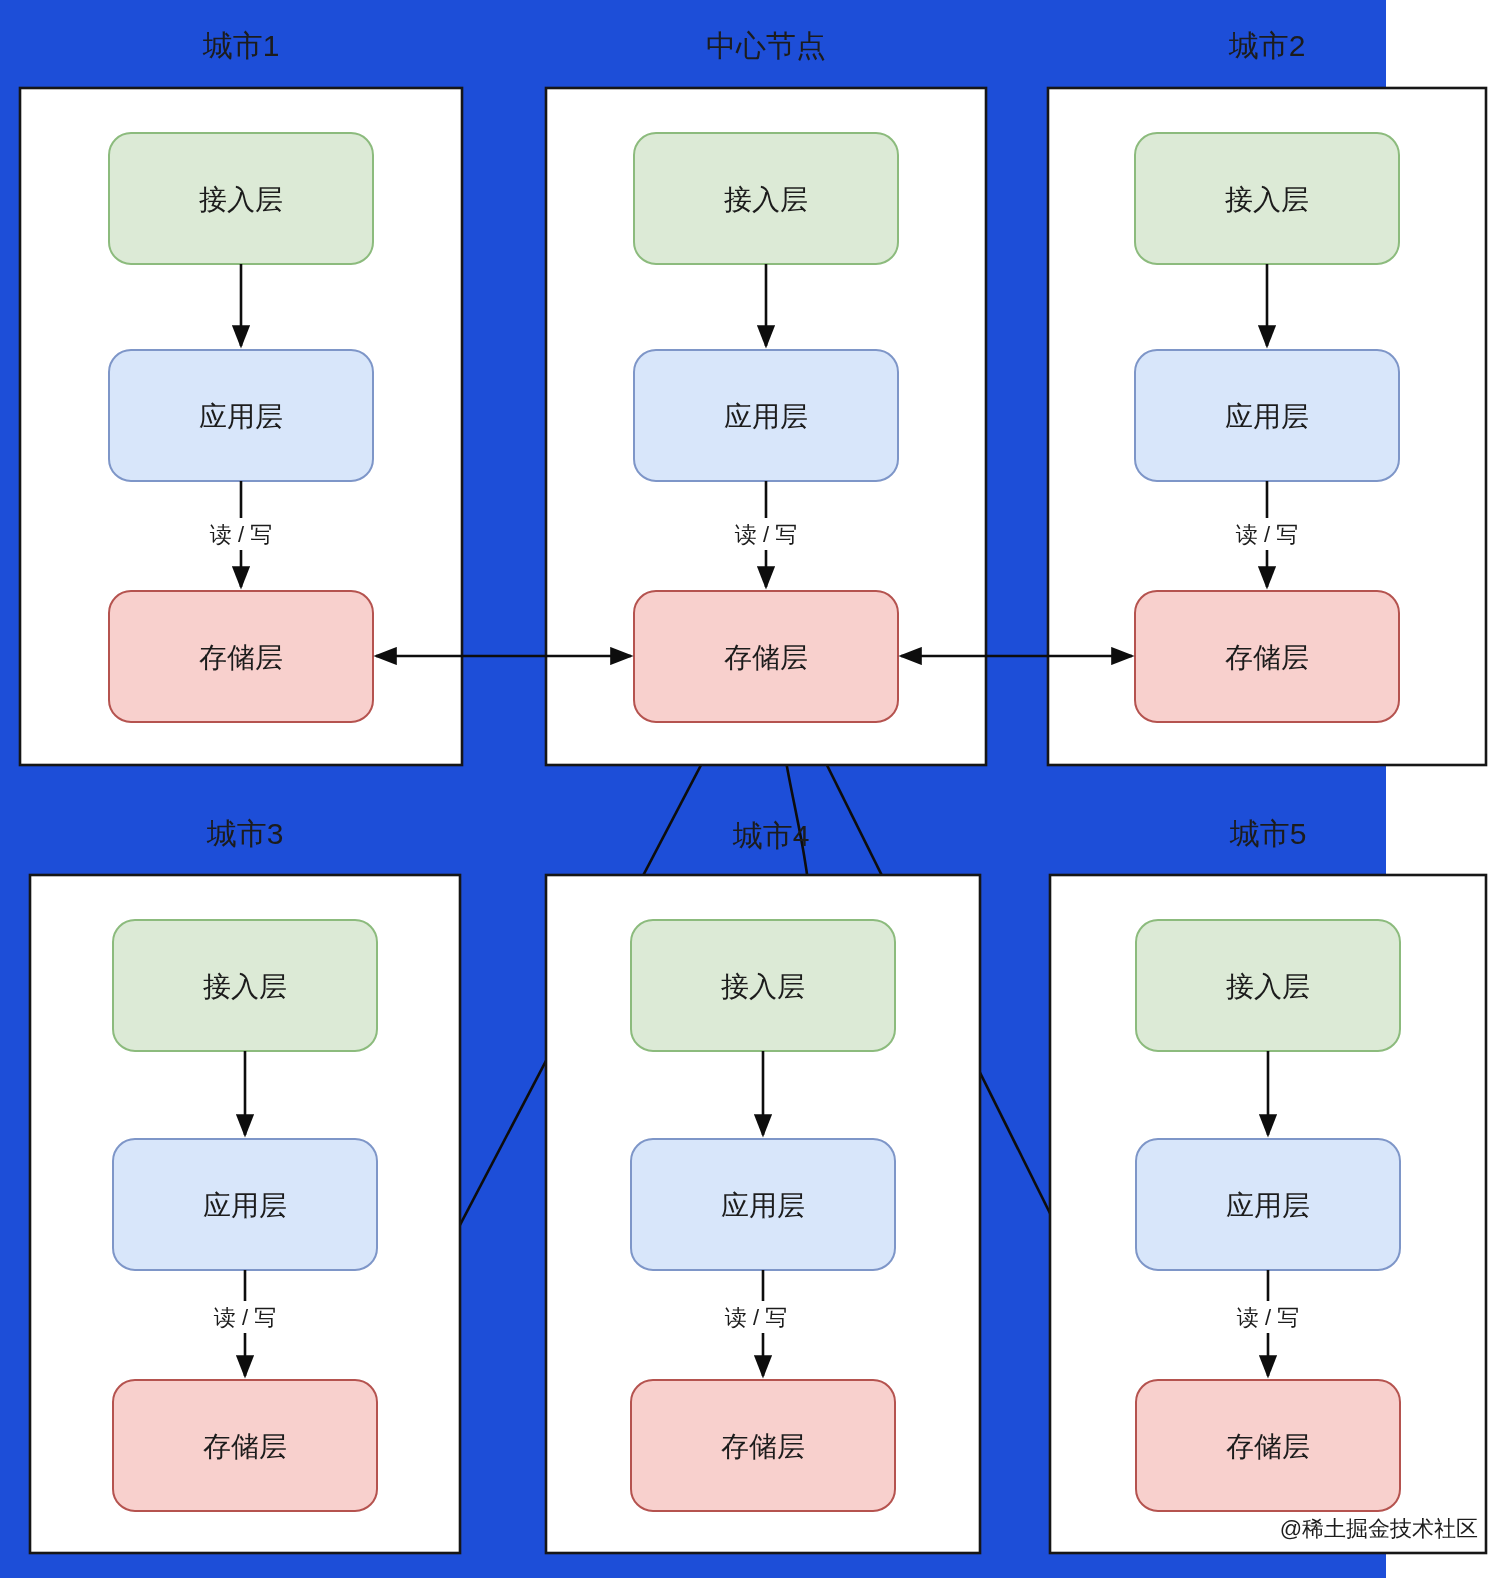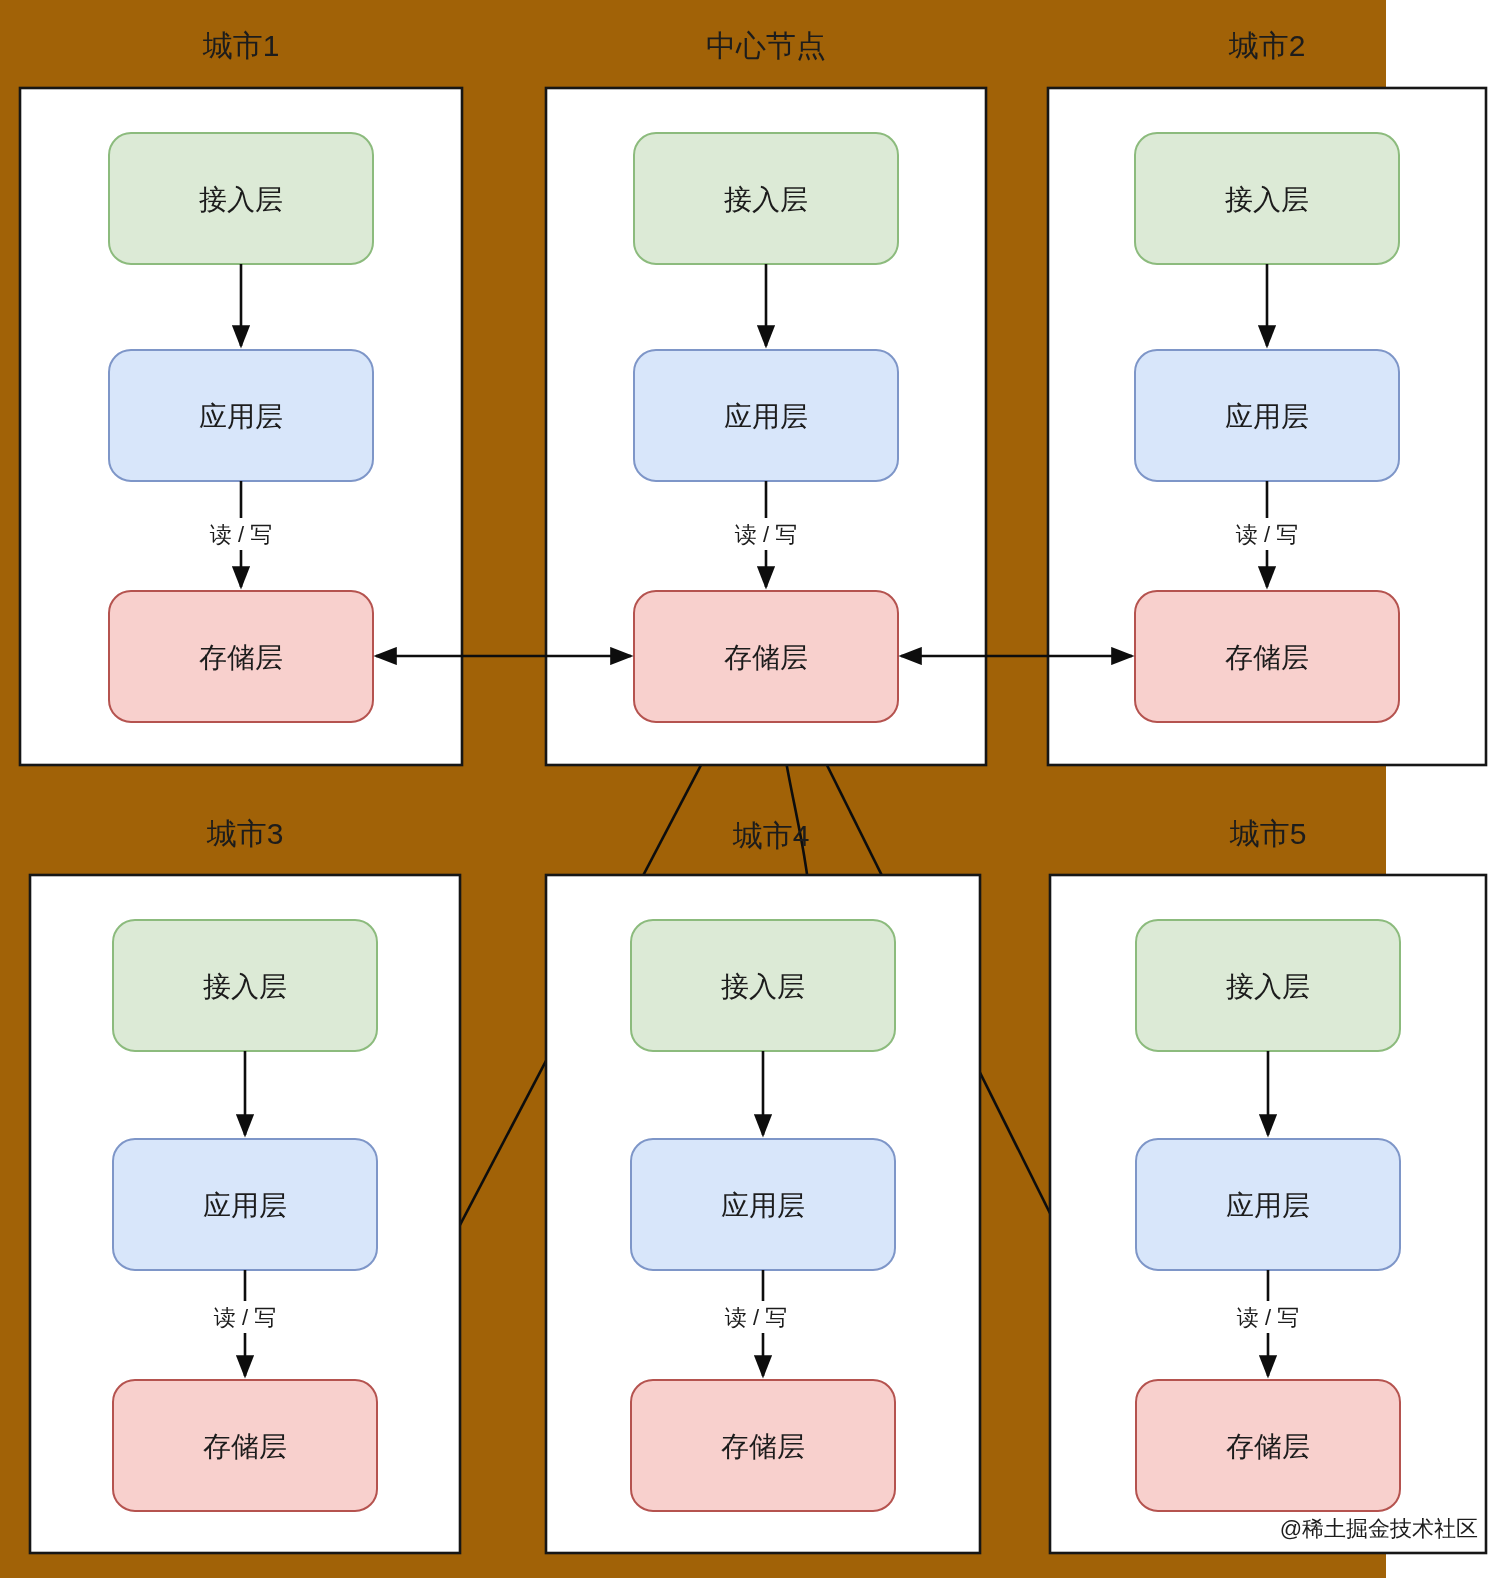--- a/index.html
+++ b/index.html
@@ -3,21 +3,21 @@
 <meta charset="utf-8">
 <style>
   html, body {
     margin: 0;
     padding: 0;
     background: #ffffff;
   }
   .stage {
     width: 1386px;
     height: 1578px;
-    background: #a16207;
+    background: #1d4ed8;
   }
   svg text {
     font-family: "Liberation Sans", "DejaVu Sans", sans-serif;
     fill: #1c1c1c;
   }
   .title    { font-size: 30px; }
   .boxlabel { font-size: 28px; }
   .rw       { font-size: 22px; }
   .wm       { font-size: 22px; }
   .frame    { fill: #ffffff; stroke-width: 2.6; }

